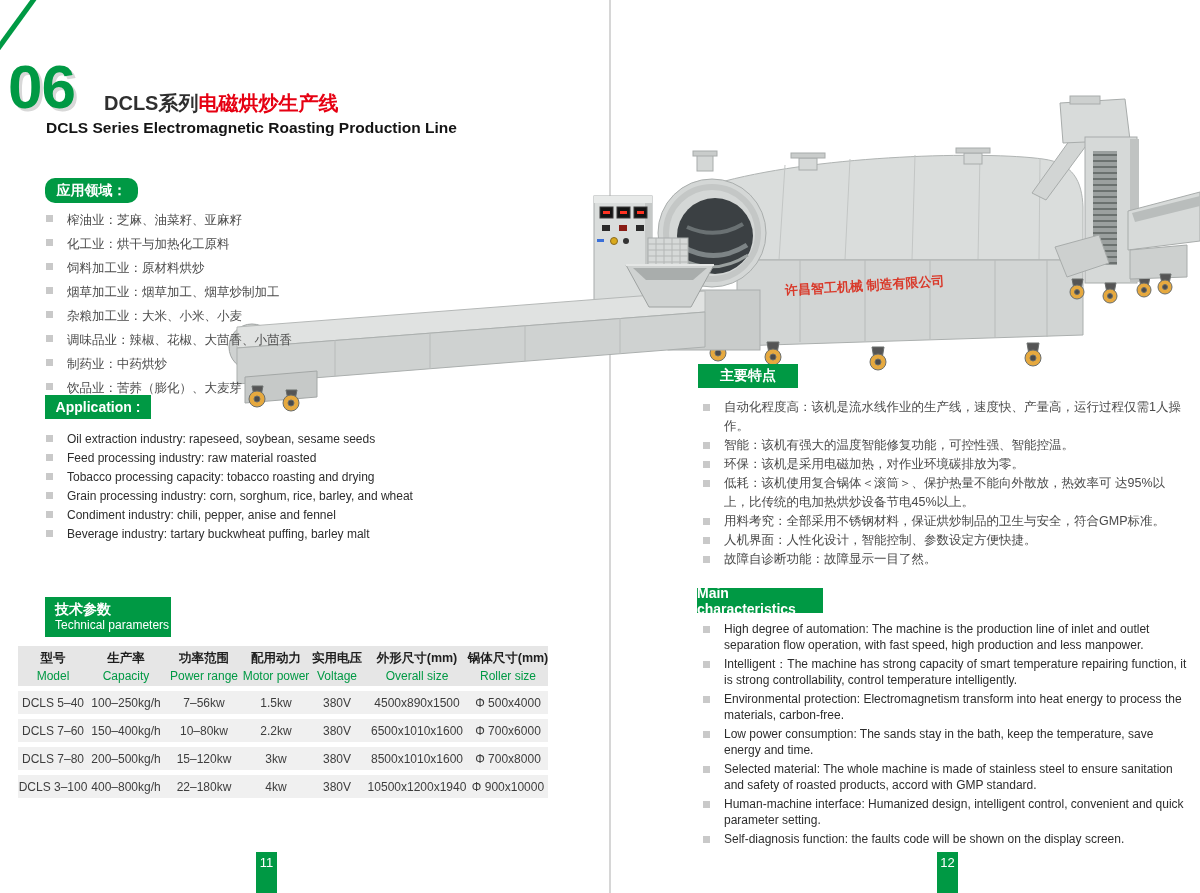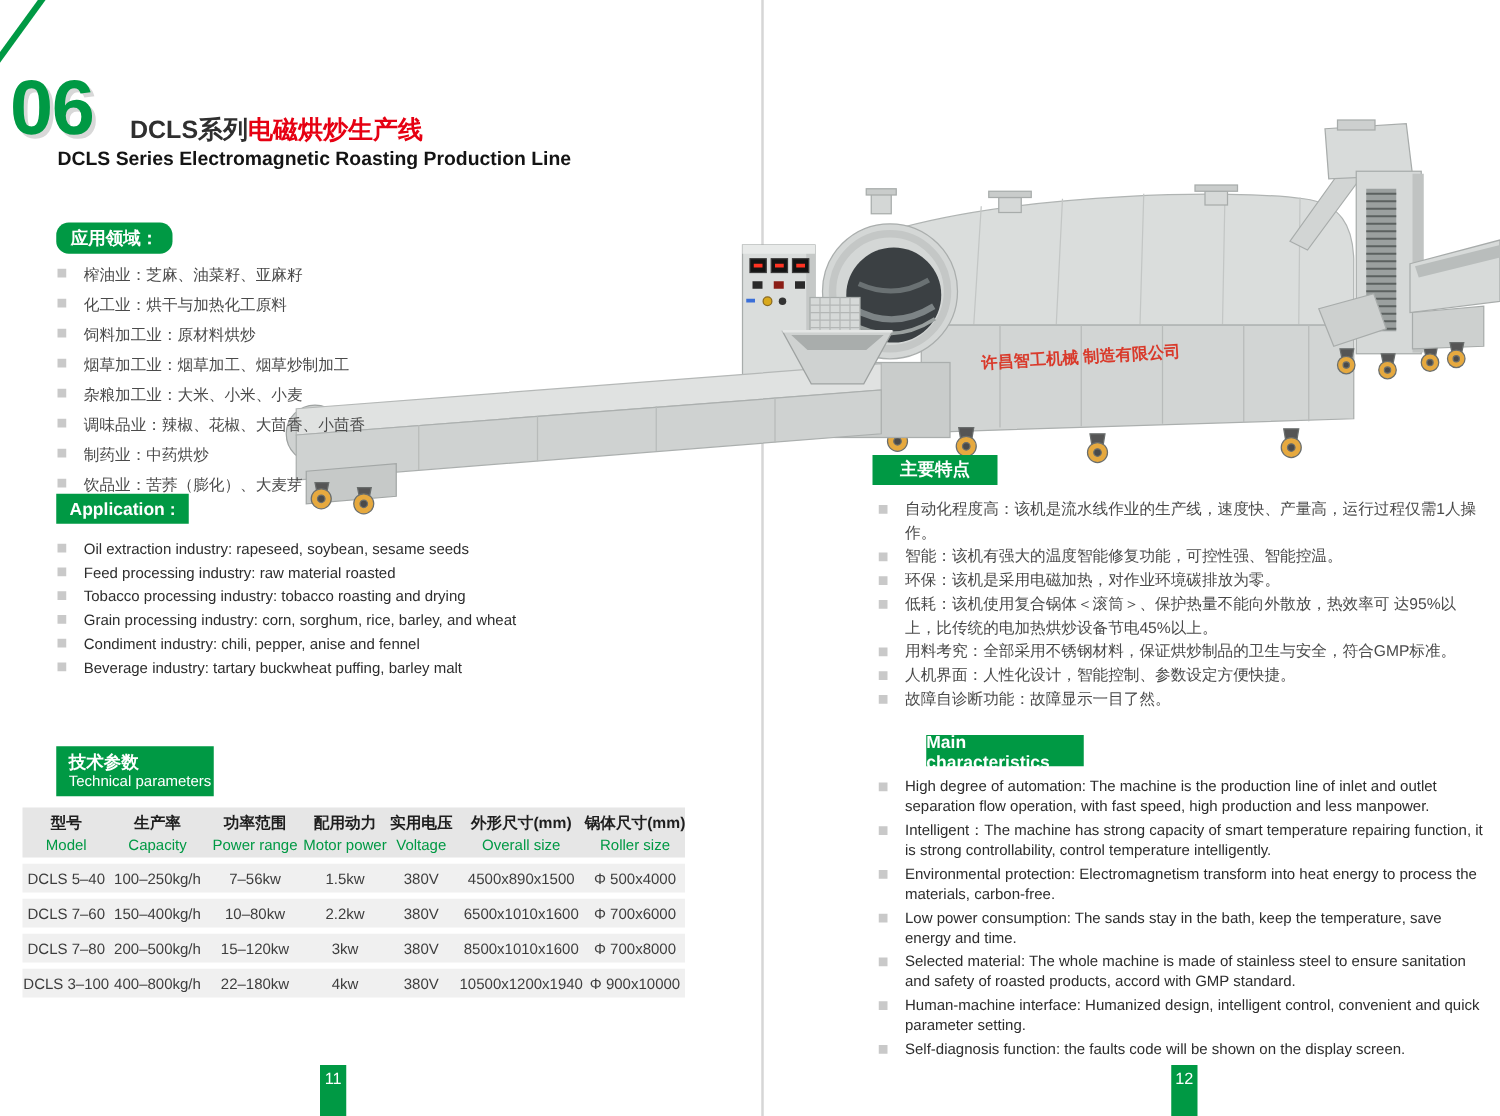--- a/index.html
+++ b/index.html
@@ -14,21 +14,21 @@
   .title-en{position:absolute;left:46px;top:119px;font-size:15.5px;font-weight:bold;color:#141414;white-space:nowrap;}
   .badge{position:absolute;background:#009944;color:#fff;font-weight:bold;
          display:flex;align-items:center;justify-content:center;box-sizing:border-box;}
   .badge-appzh{left:45px;top:178px;width:93px;height:25px;font-size:14px;border-radius:10px;}
   .badge-appen{left:45px;top:395px;width:106px;height:24px;font-size:14px;}
   .badge-tech{left:45px;top:597px;width:126px;height:40px;flex-direction:column;
               align-items:flex-start;justify-content:center;padding-left:10px;gap:1px;}
   .badge-tech .t1{font-size:14px;font-weight:bold;line-height:1.1;}
   .badge-tech .t2{font-size:12px;font-weight:normal;line-height:1.1;}
   .badge-featzh{left:698px;top:364px;width:100px;height:24px;font-size:14px;}
-  .badge-featen{left:741px;top:588px;width:126px;height:25px;font-size:14px;}
+  .badge-featen{left:697px;top:588px;width:126px;height:25px;font-size:14px;}
   .vlist{position:absolute;display:flex;flex-direction:column;}
   .vlist .li{display:flex;align-items:flex-start;}
   .sq{width:7px;height:7px;background:#c9c9c9;flex:none;margin-right:14px;}
   .list-appzh{left:46px;top:212px;gap:7px;font-size:12.5px;color:#4a4a4a;}
   .list-appzh .sq{margin-top:3px;}
   .list-appen{left:46px;top:432px;gap:5px;font-size:12px;color:#2d2d2d;}
   .list-appen .sq{margin-top:3px;}
   .list-featzh{left:703px;top:398px;gap:0;font-size:12.5px;color:#4a4a4a;width:482px;line-height:19px;}
   .list-featzh .sq{margin-top:6px;}
   .list-featen{left:703px;top:622px;gap:4px;font-size:12px;color:#2d2d2d;width:486px;line-height:15.5px;}
@@ -253,21 +253,21 @@
     <div class="li">
         <span class="sq"></span>
         <span>Oil extraction industry: rapeseed, soybean, sesame seeds</span>
       </div>
     <div class="li">
         <span class="sq"></span>
         <span>Feed processing industry: raw material roasted</span>
       </div>
     <div class="li">
         <span class="sq"></span>
-        <span>Tobacco processing industry: tobacco roasting and drying</span>
+        <span>Tobacco processing capacity: tobacco roasting and drying</span>
       </div>
     <div class="li">
         <span class="sq"></span>
         <span>Grain processing industry: corn, sorghum, rice, barley, and wheat</span>
       </div>
     <div class="li">
         <span class="sq"></span>
         <span>Condiment industry: chili, pepper, anise and fennel</span>
       </div>
     <div class="li">

